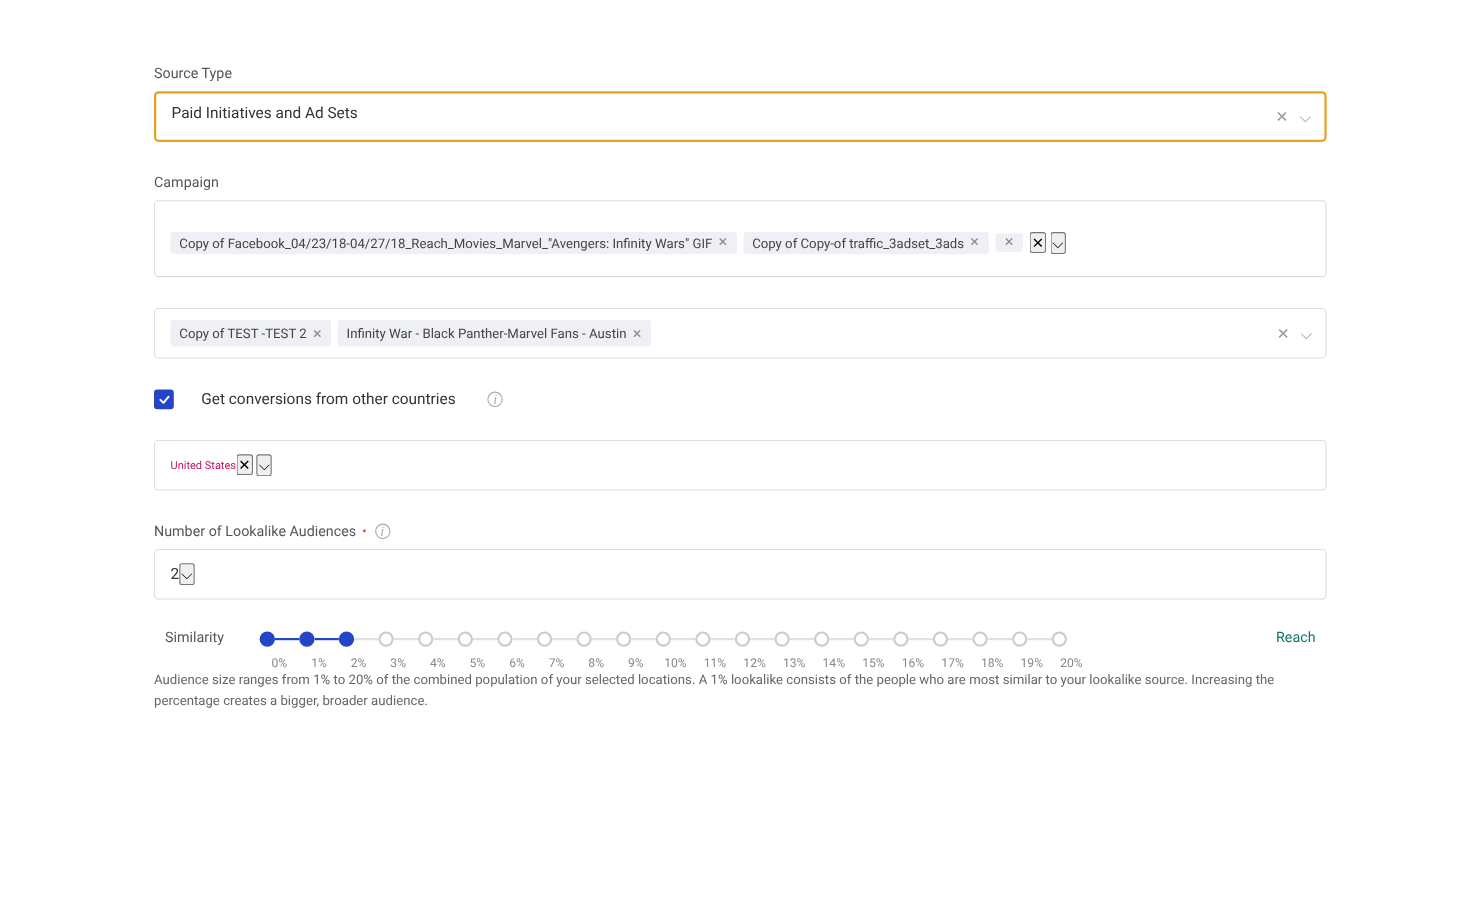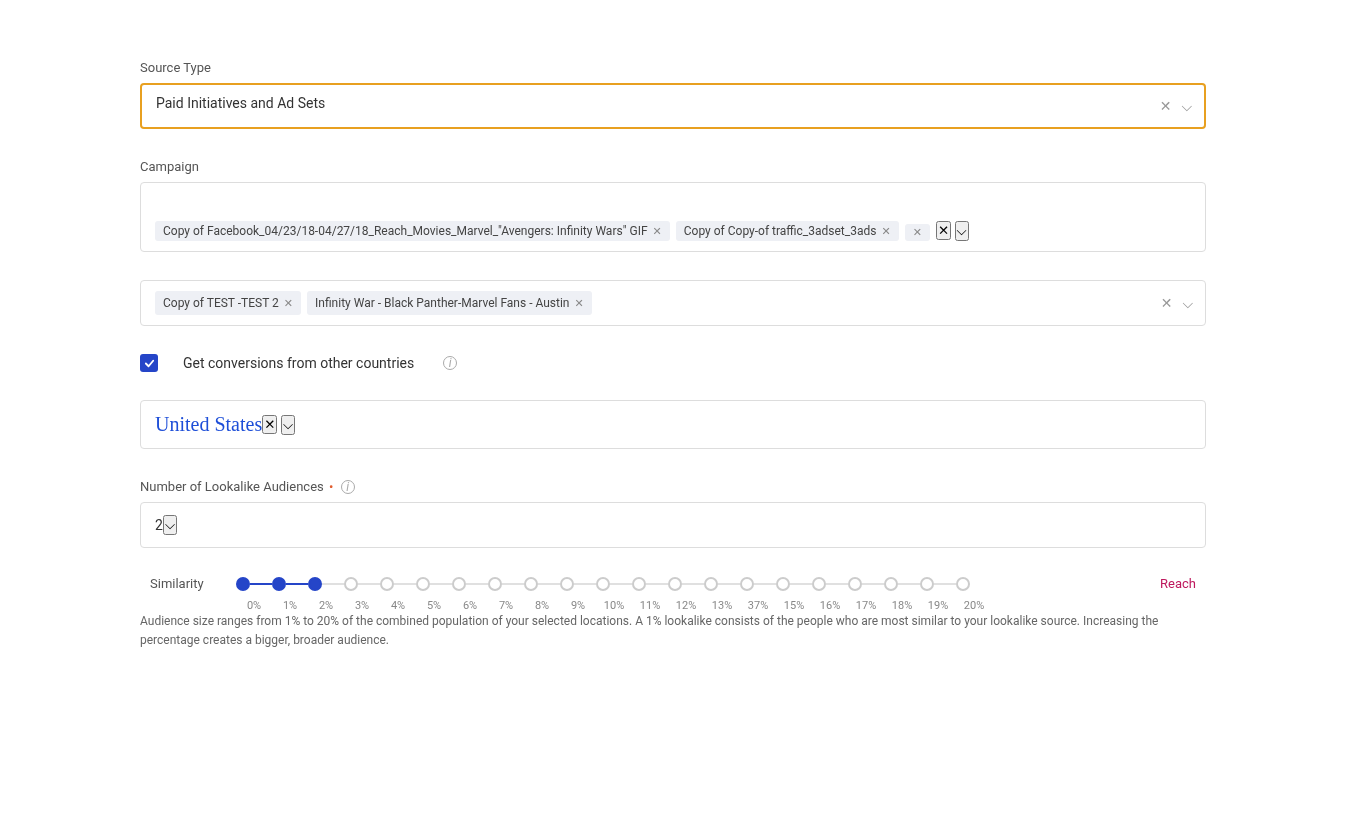--- a/index.html
+++ b/index.html
@@ -137,23 +137,22 @@
       border-radius: 4px;
       padding: 12px 40px 12px 14px;
       min-height: 46px;
       position: relative;
       display: flex;
       align-items: center;
       background: #fff;
     }
 
     .country-box .country-value {
-      font-size: 20px;
-      color: #1d4ed8;
-      font-family: Liberation Serif, serif;
+      font-size: 10px;
+      color: #be185d;
     }
 
     .dropdown-box {
       border: 1px solid #ddd;
       border-radius: 4px;
       padding: 12px 40px 12px 14px;
       min-height: 46px;
       position: relative;
       display: flex;
       align-items: center;
@@ -178,21 +177,21 @@
     }
 
     .slider-label {
       font-size: 13px;
       color: #555;
       min-width: 70px;
     }
 
     .reach-label {
       font-size: 13px;
-      color: #be185d;
+      color: #0f766e;
       min-width: 50px;
       text-align: right;
     }
 
     .dots-container {
       display: flex;
       align-items: center;
       gap: 0;
       flex: 1;
     }
@@ -243,21 +242,21 @@
       line-height: 1.6;
     }
 
     .multiline-select {
       border: 1px solid #ddd;
       border-radius: 4px;
       padding: 17px 40px 10px 14px;
       min-height: 70px;
       position: relative;
       display: flex;
-      align-items: flex-end;
+      align-items: center;
       flex-wrap: wrap;
       gap: 6px;
       background: #fff;
     }
   </style>
 </head>
 <body>
 
 <div class="section">
   <div class="section-label">Source Type</div>
@@ -401,21 +400,21 @@
     <span class="pct-label">4%</span>
     <span class="pct-label">5%</span>
     <span class="pct-label">6%</span>
     <span class="pct-label">7%</span>
     <span class="pct-label">8%</span>
     <span class="pct-label">9%</span>
     <span class="pct-label">10%</span>
     <span class="pct-label">11%</span>
     <span class="pct-label">12%</span>
     <span class="pct-label">13%</span>
-    <span class="pct-label">37%</span>
+    <span class="pct-label">14%</span>
     <span class="pct-label">15%</span>
     <span class="pct-label">16%</span>
     <span class="pct-label">17%</span>
     <span class="pct-label">18%</span>
     <span class="pct-label">19%</span>
     <span class="pct-label">20%</span>
   </div>
 </div>
 
 <div class="description-text">Audience size ranges from 1% to 20% of the combined population of your selected locations. A 1% lookalike consists of the people who are most similar to your lookalike source. Increasing the percentage creates a bigger, broader audience.</div>

